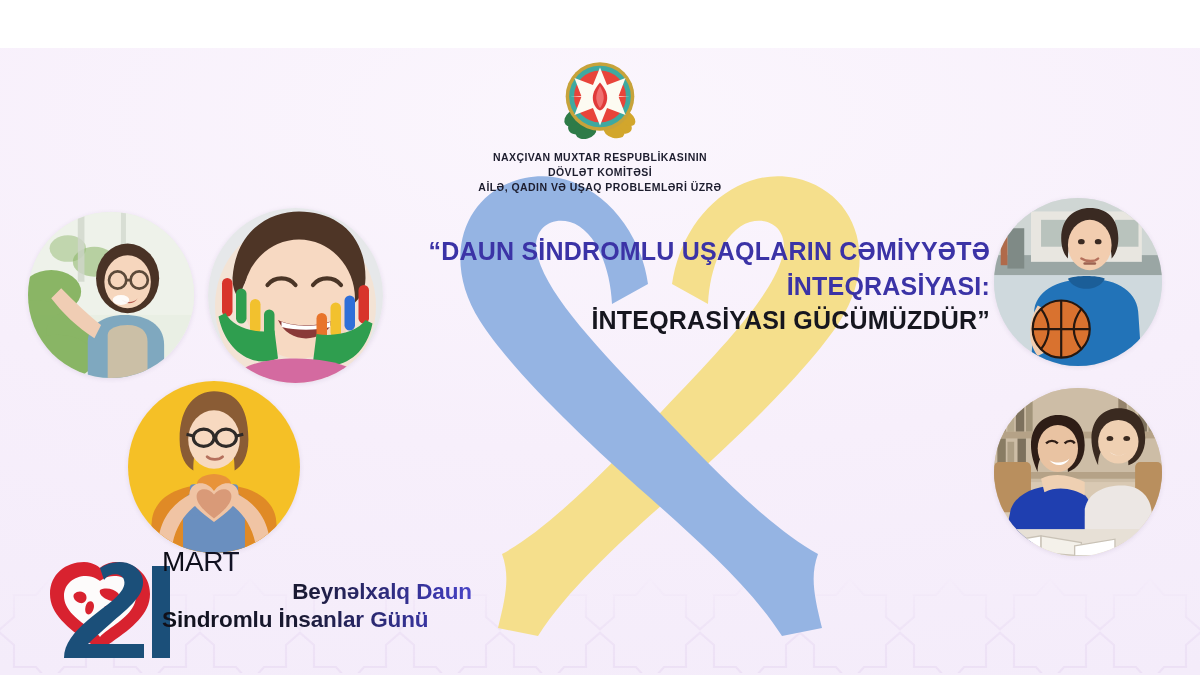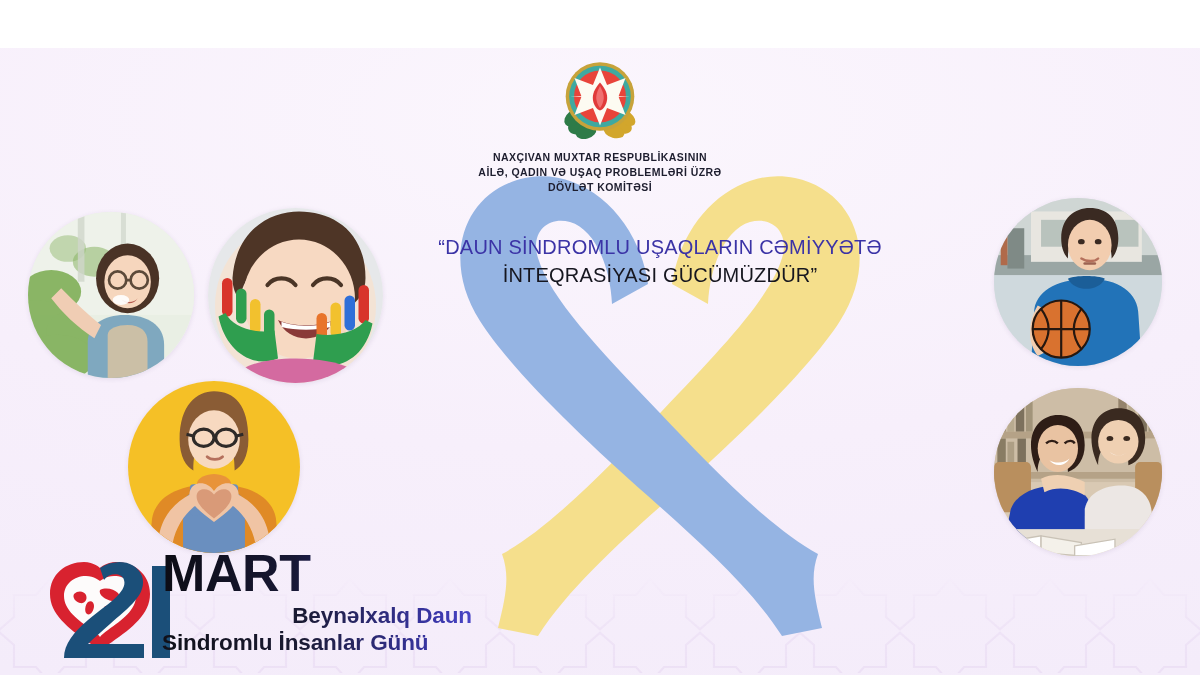--- a/index.html
+++ b/index.html
@@ -63,24 +63,24 @@
     height: 510px;
   }
   .ribbon svg { display: block; width: 100%; height: 100%; }
 
   
   .headline {
     position: absolute;
     left: 330px;
     top: 186px;
     width: 660px;
-    text-align: center;
+    text-align: right;
     line-height: 1.38;
-    font-weight: 400;
-    font-size: 20px;
+    font-weight: 700;
+    font-size: 25px;
     letter-spacing: 0.2px;
   }
   .headline .l1, .headline .l2 { color: #3b33a6; display: block; }
   .headline .l3 { color: #16161f; display: block; }
 
   
   .photo {
     position: absolute;
     border-radius: 50%;
     overflow: hidden;
@@ -108,22 +108,22 @@
     width: 140px; height: 108px;
   }
   .daylogo .mark svg { display: block; width: 100%; height: 100%; }
   .daylogo .words {
     position: absolute;
     left: 126px;
     top: 2px;
     width: 310px;
   }
   .daylogo .mart {
-    font-size: 52px;
-    font-weight: 700;
+    font-size: 28px;
+    font-weight: 400;
     letter-spacing: -0.4px;
     line-height: 0.98;
     background: linear-gradient(95deg, #0c0c14 0%, #181834 42%, #2c2fa0 78%, #3a40c4 100%);
     -webkit-background-clip: text;
     background-clip: text;
     color: transparent;
   }
   .daylogo .sub1, .daylogo .sub2 {
     font-size: 22.5px;
     font-weight: 800;
@@ -218,27 +218,28 @@
       <path d="M50 13 L58 33 L79 25 L71 46 L87 46 L71 46 L79 67 L58 59 L50 79 L42 59 L21 67 L29 46 L13 46 L29 46 L21 25 L42 33 Z" fill="#fdfbf2"></path>
       <path d="M50 16 L57.5 34.5 L76 27 L68.5 45.5 L84 46 L68.5 46.5 L76 65 L57.5 57.5 L50 76 L42.5 57.5 L24 65 L31.5 46.5 L16 46 L31.5 45.5 L24 27 L42.5 34.5 Z" fill="#fdfbf2"></path>
 
       <g fill="#e03a3a">
         <path d="M50 30 C44 37, 41 43, 42 50 C43 57, 47 61, 50 62 C53 61, 57 57, 58 50 C59 43, 56 37, 50 30 Z"></path>
         <path d="M50 34 C47 40, 45 45, 46 50 C47 55, 49 58, 50 59 C51 58, 53 55, 54 50 C55 45, 53 40, 50 34 Z" fill="#f07070"></path>
       </g>
     </svg>
     <div class="org-name">
       <div>NAXÇIVAN MUXTAR RESPUBLİKASININ</div>
+      <div>DÖVLƏT KOMİTƏSİ</div>
       <div>AİLƏ, QADIN VƏ UŞAQ PROBLEMLƏRİ ÜZRƏ</div>
-      <div>DÖVLƏT KOMİTƏSİ</div>
     </div>
   </div>
 
   <div class="headline">
     <span class="l1">“DAUN SİNDROMLU UŞAQLARIN CƏMİYYƏTƏ</span>
+    <span class="l2">İNTEQRASİYASI:</span>
     <span class="l3">İNTEQRASİYASI GÜCÜMÜZDÜR”</span>
   </div>
 
   <div class="photo" id="photo-garden">
     <svg viewBox="0 0 100 100" xmlns="http://www.w3.org/2000/svg">
       <rect width="100" height="100" fill="#e9efe4"></rect>
       <rect x="0" y="0" width="100" height="62" fill="#eef2ea"></rect>
       <g fill="#7fae57" opacity="0.9">
         <ellipse cx="14" cy="48" rx="18" ry="13"></ellipse>
         <ellipse cx="6" cy="68" rx="20" ry="15"></ellipse>

